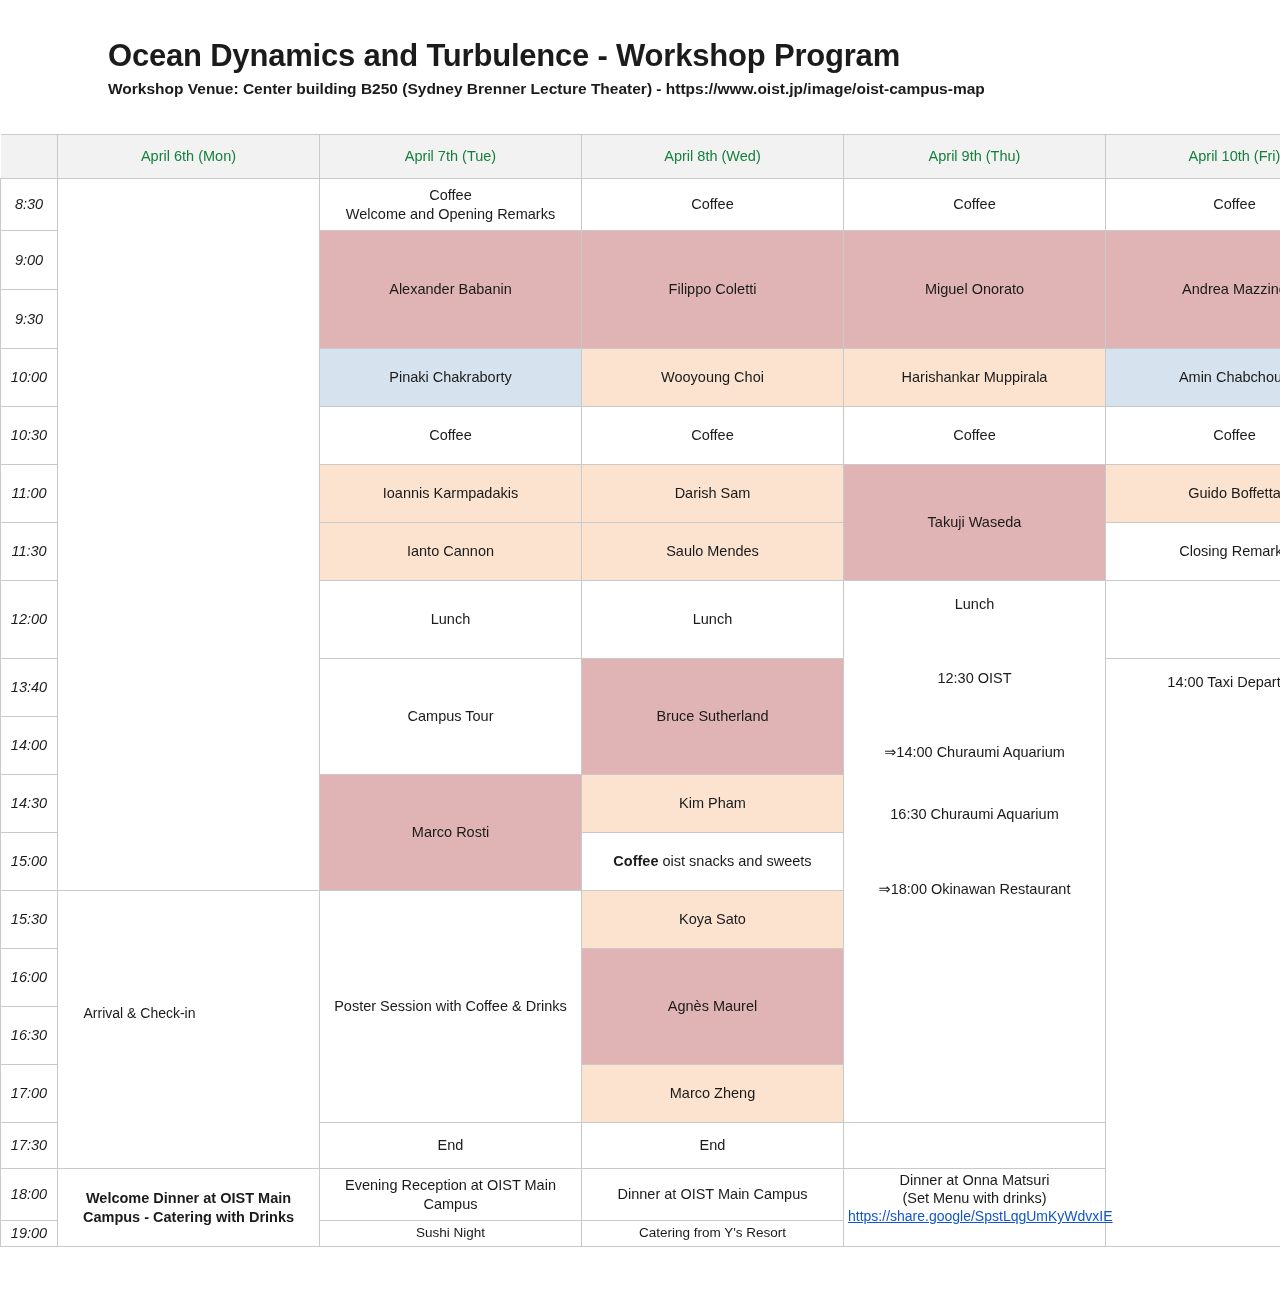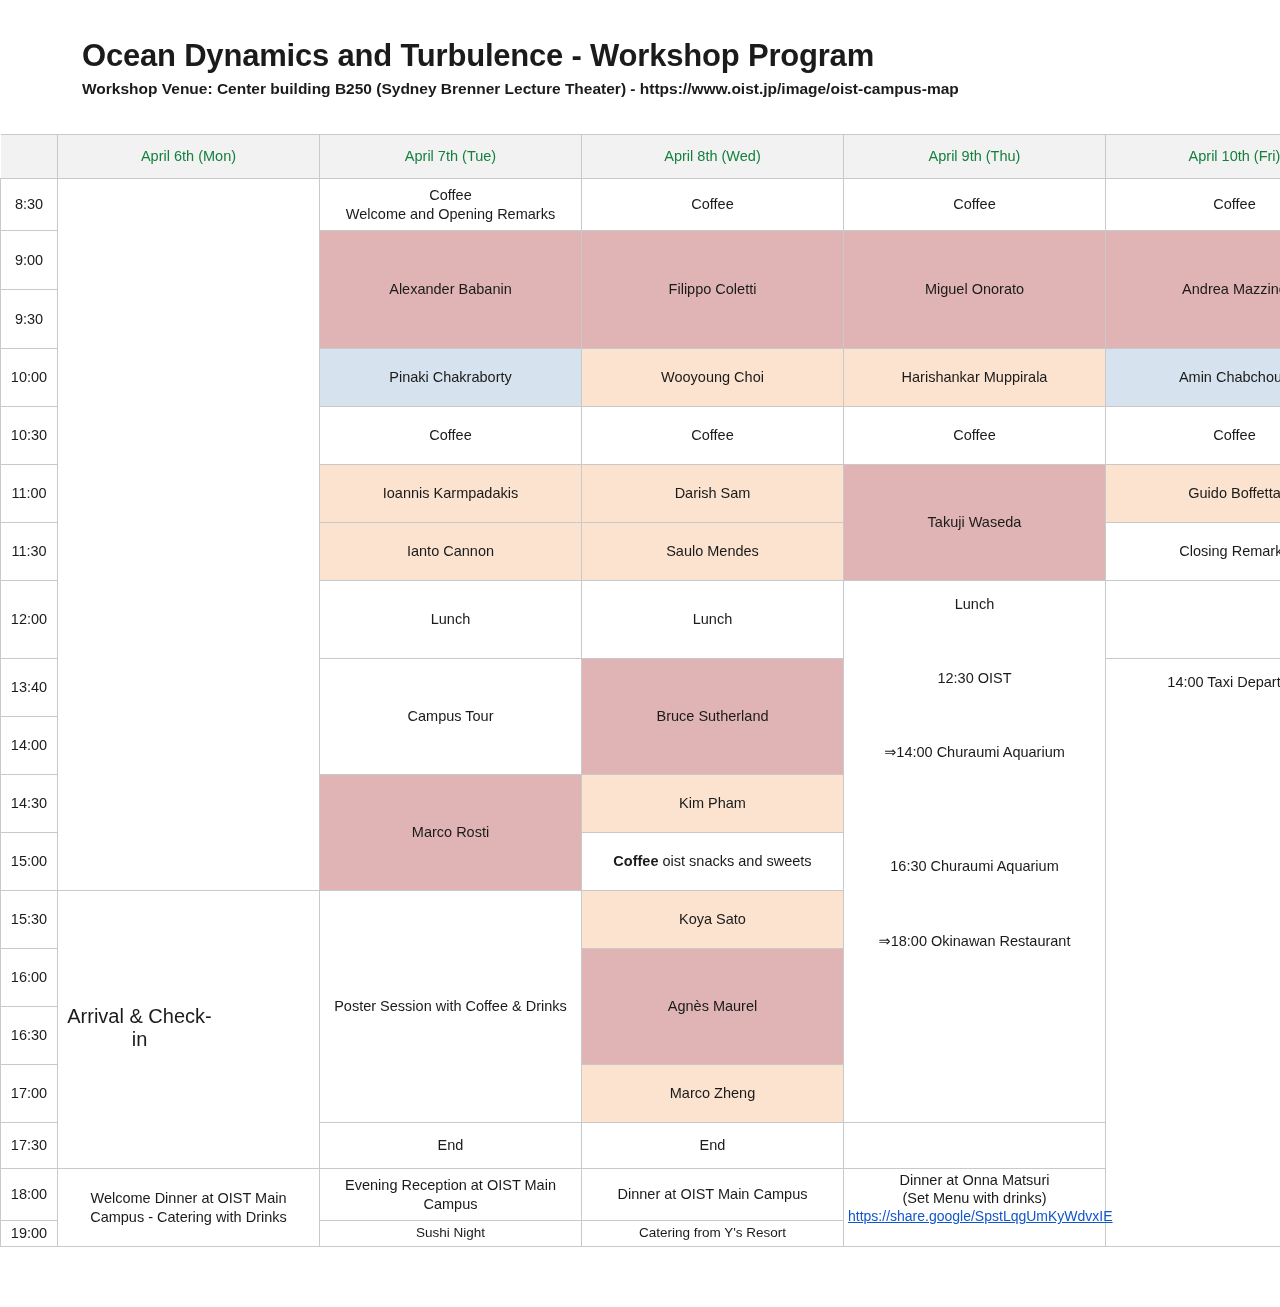--- a/index.html
+++ b/index.html
@@ -11,20 +11,21 @@
     color: #1b1b1b;
   }
   #page {
     width: 1280px;
     height: 1307px;
     position: relative;
     overflow: hidden;
   }
   .header {
     padding: 38px 0 0 82px;
+    margin-left: 26px;
   }
   .title {
     font-size: 31px;
     font-weight: bold;
     letter-spacing: -0.2px;
     margin: 0 0 6px 0;
     color: #1b1b1b;
   }
   .subtitle {
     font-size: 15.5px;
@@ -61,20 +62,21 @@
   thead th.corner {
     background: #f2f2f2;
     border-left: none;
   }
   td.time {
     background: #ffffff;
     font-size: 14.5px;
     text-align: center;
     color: #1b1b1b;
     border-left: none;
+    font-style: italic;
   }
   td.blank { background: #ffffff; border-color: #d6d6d6; }
 
   .talk-pink   { background: #e0b4b4; font-weight: bold; }
   .talk-peach  { background: #fbe3d0; font-weight: bold; }
   .talk-blue   { background: #d6e3ef; font-weight: bold; }
   .plain       { background: #ffffff; }
   .bold        { font-weight: bold; }
   .link        { color: #1155cc; text-decoration: underline; font-size: 14px; }
   .pad-cell    { padding: 8px 6px; }
@@ -165,21 +167,21 @@
         <td class="plain">Closing Remarks</td>
       </tr>
 
       <tr style="height:78px">
         <td class="time">12:00</td>
         <td class="plain">Lunch</td>
         <td class="plain">Lunch</td>
         <td class="plain pad-cell" rowspan="9" style="vertical-align:top; padding-top:14px;">
           <div style="margin-bottom:56px;">Lunch</div>
           <div style="margin-bottom:56px;margin-top:44px;">12:30 OIST</div>
-          <div style="margin-bottom:96px;">⇒14:00 Churaumi Aquarium</div>
+          <div style="margin-bottom:44px;">⇒14:00 Churaumi Aquarium</div>
           <div style="margin-bottom:56px;">16:30 Churaumi Aquarium</div>
           <div>⇒18:00 Okinawan Restaurant</div>
         </td>
         <td class="blank"></td>
       </tr>
 
       <tr style="height:58px">
         <td class="time">13:40</td>
         <td class="plain" rowspan="2">Campus Tour</td>
         <td class="talk-pink" rowspan="2">Bruce Sutherland</td>
@@ -227,34 +229,34 @@
       </tr>
 
       <tr style="height:46px">
         <td class="time">17:30</td>
         <td class="plain">End</td>
         <td class="plain">End</td>
       </tr>
 
       <tr style="height:52px">
         <td class="time">18:00</td>
-        <td class="plain" rowspan="2" style="padding:4px 8px;">Welcome Dinner at OIST Main Campus - Catering with Drinks</td>
+        <td class="plain" rowspan="2" style="padding:4px 8px;font-weight:bold;">Welcome Dinner at OIST Main Campus - Catering with Drinks</td>
         <td class="plain">Evening Reception at OIST Main Campus</td>
         <td class="plain">Dinner at OIST Main Campus</td>
         <td class="plain" rowspan="2" style="vertical-align:top; ">
           <div>Dinner at Onna Matsuri</div>
           <div>(Set Menu with drinks)</div>
           <a class="link" href="#">https://share.google/SpstLqgUmKyWdvxIE</a>
         </td>
       </tr>
 
       <tr style="height:26px">
         <td class="time">19:00</td>
         <td class="plain bold" style="font-size:13.5px;">Sushi Night</td>
         <td class="plain bold" style="font-size:13.5px;">Catering from Y's Resort</td>
       </tr>
 
     </tbody>
   </table>
 
-  <div style="position:absolute; left:60px; top:1005px; width:159px; text-align:center; font-size:20px;">Arrival &amp; Check-in</div>
+  <div style="position:absolute; left:60px; top:1005px; width:159px; text-align:center; font-size:14px;">Arrival &amp; Check-in</div>
 
 </div>
 
 </body></html>

